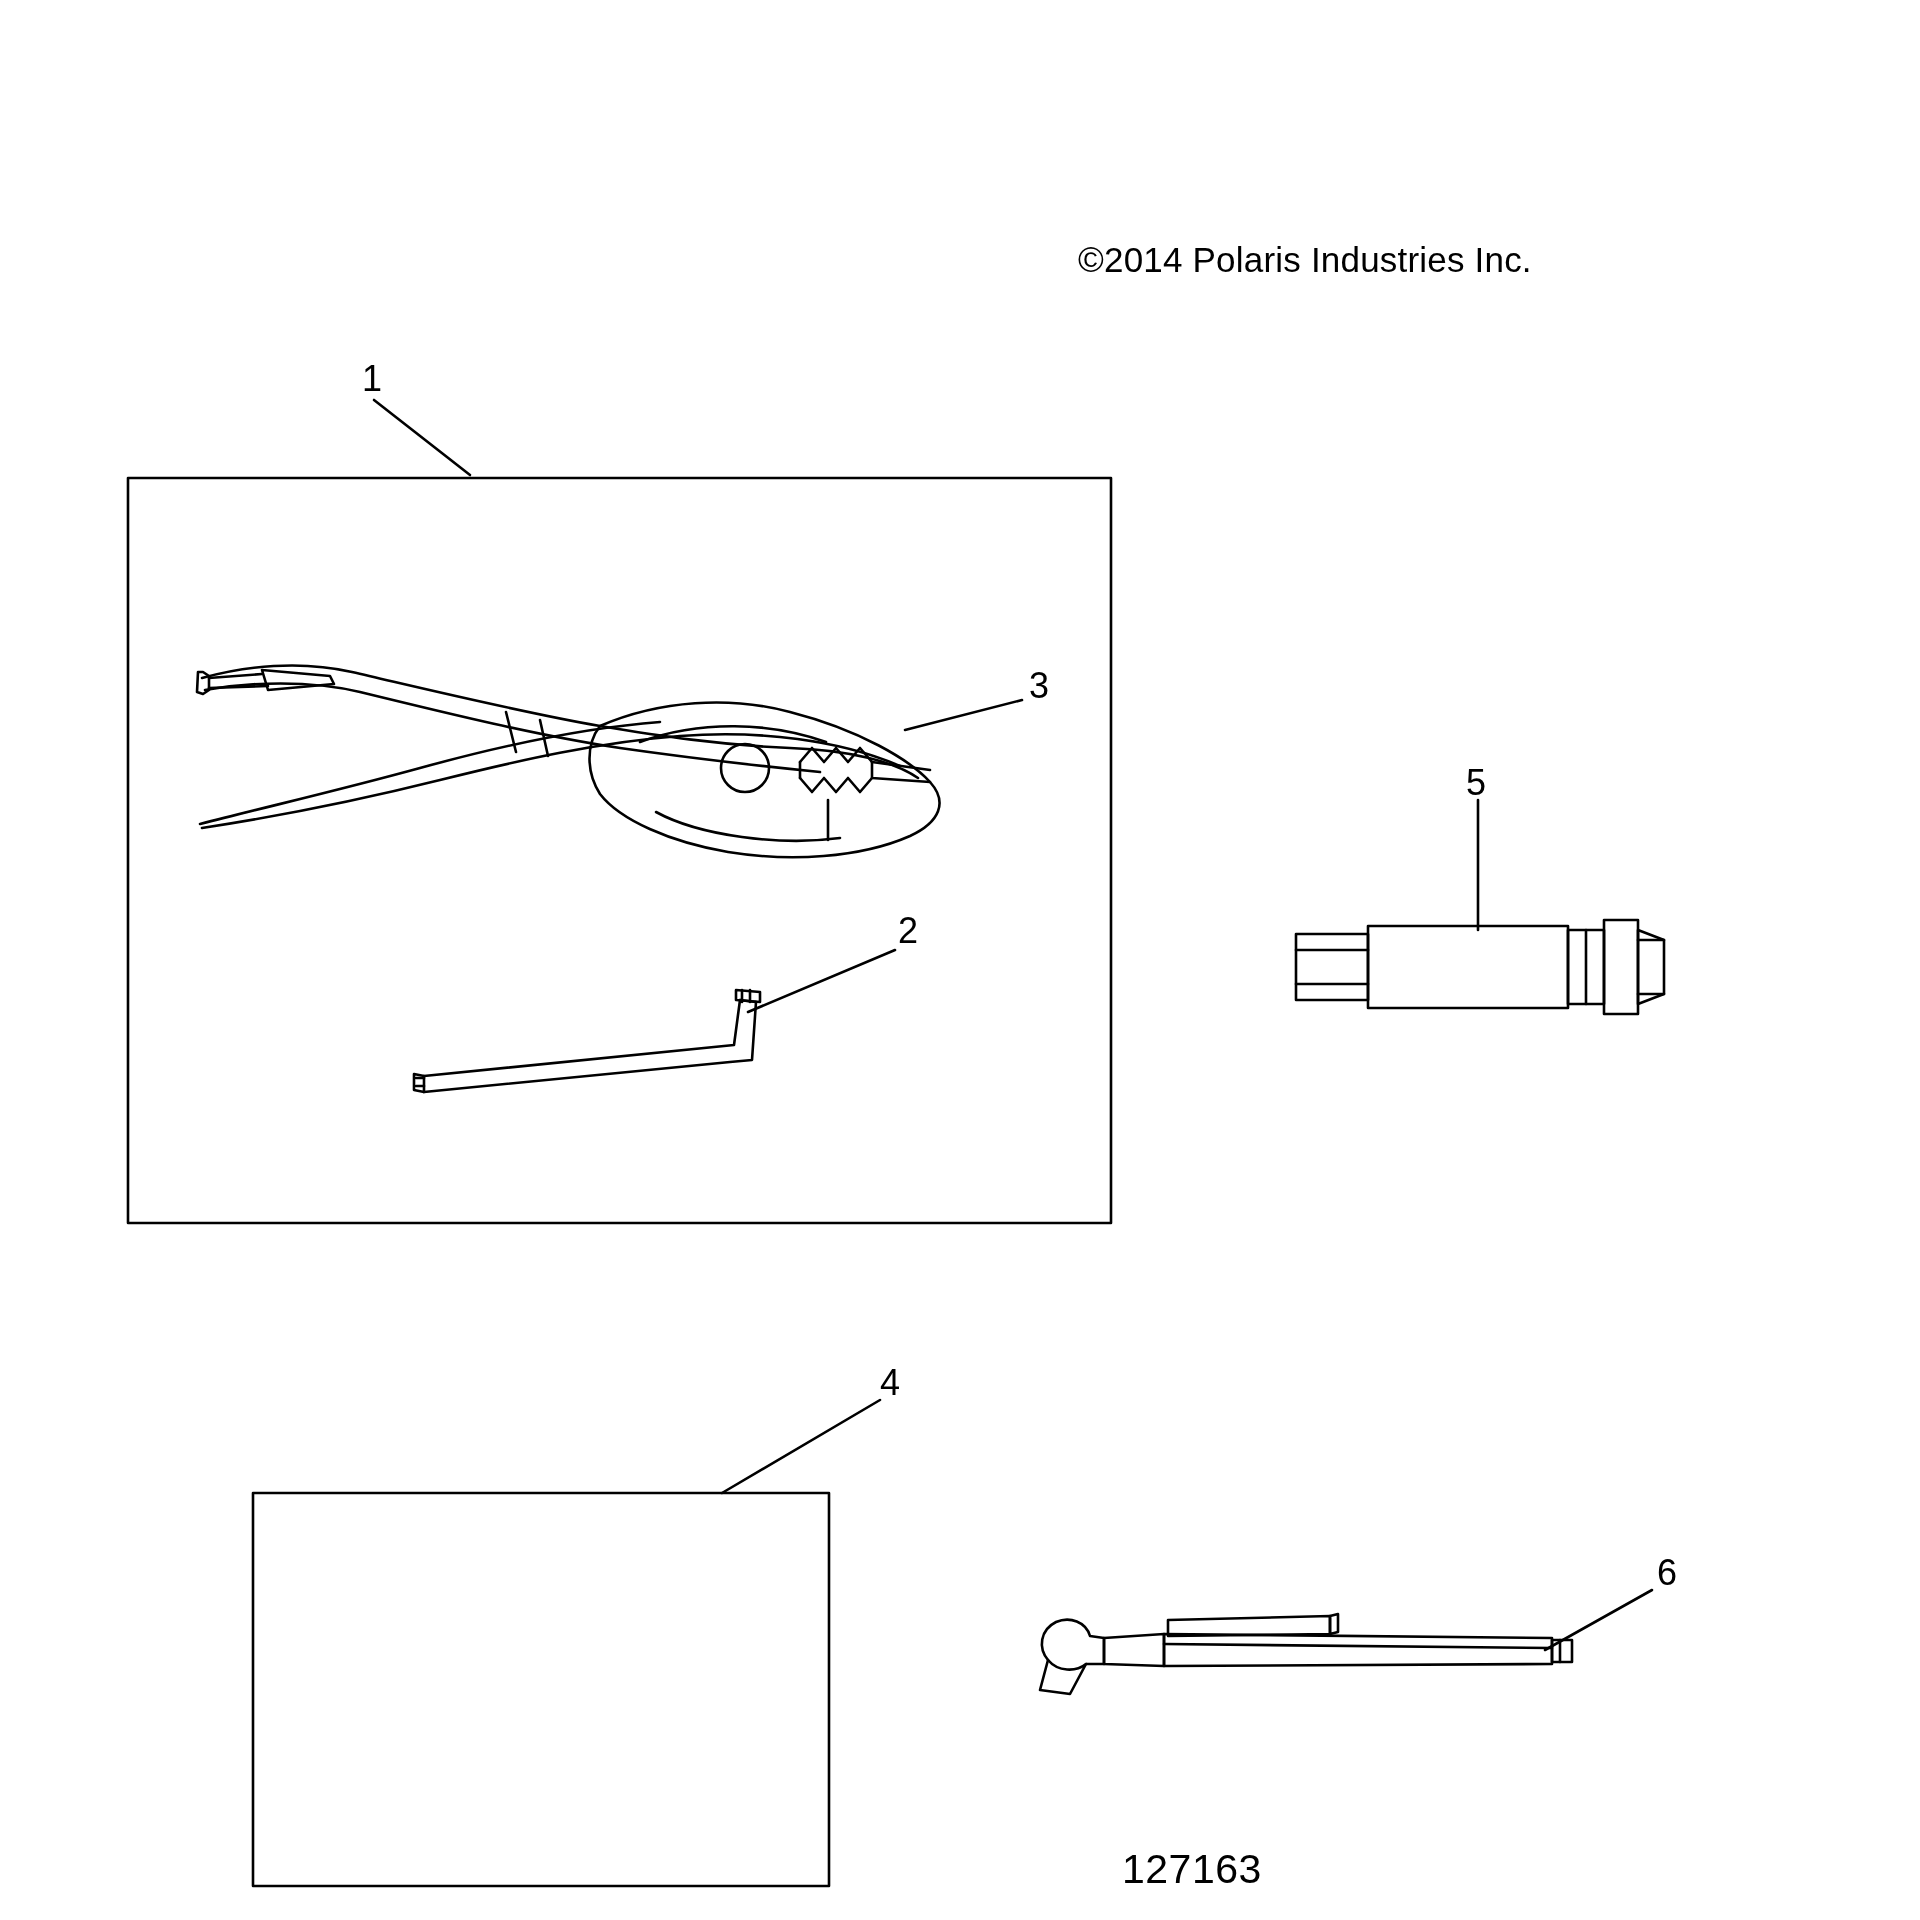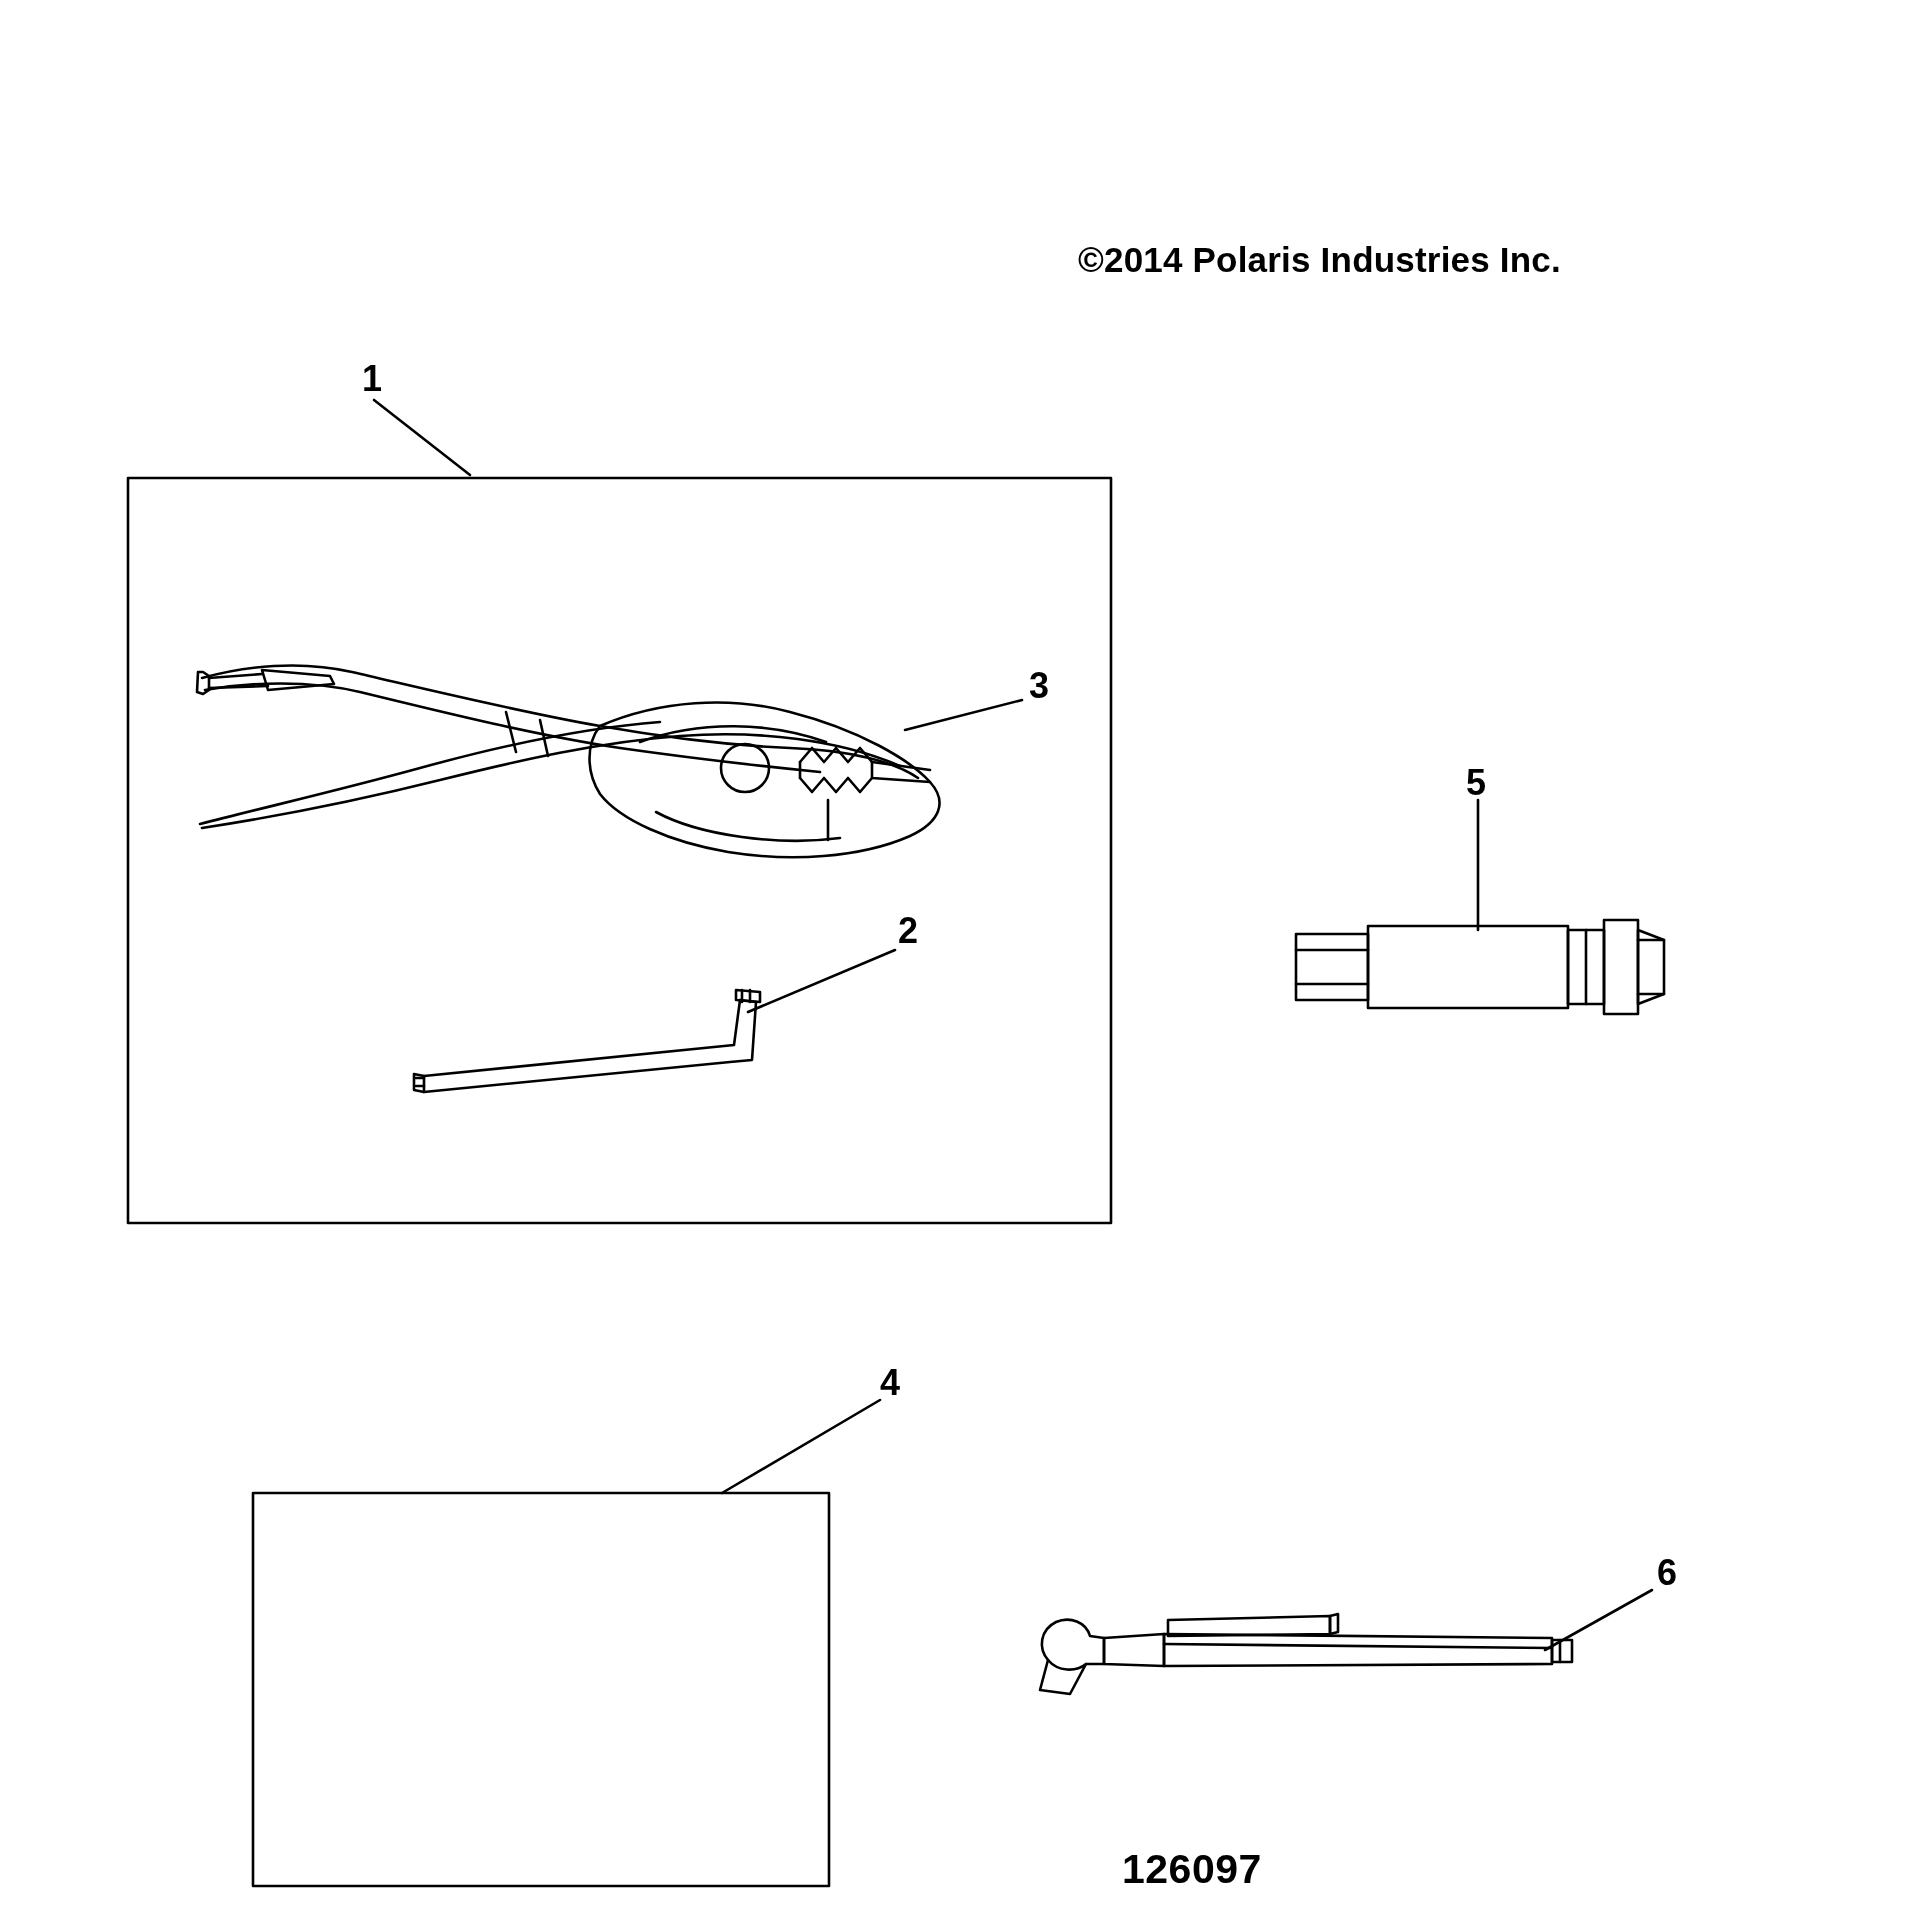--- a/index.html
+++ b/index.html
@@ -19,21 +19,20 @@
     position: absolute;
     left: 0;
     top: 0;
     width: 1920px;
     height: 1920px;
   }
   .txt {
     position: absolute;
     white-space: nowrap;
     color: #000;
-    font-weight: bold;
   }
   .copyright {
     left: 1078px;
     top: 240px;
     font-size: 35px;
     letter-spacing: 0.2px;
   }
   .callout {
     font-size: 36px;
   }
@@ -64,21 +63,21 @@
 
   <span class="txt copyright">©2014 Polaris Industries Inc.</span>
 
   <span class="txt callout c1">1</span>
   <span class="txt callout c2">2</span>
   <span class="txt callout c3">3</span>
   <span class="txt callout c4">4</span>
   <span class="txt callout c5">5</span>
   <span class="txt callout c6">6</span>
 
-  <span class="txt partnum">126097</span>
+  <span class="txt partnum">127163</span>
 
   <svg id="art" viewBox="0 0 1920 1920" xmlns="http://www.w3.org/2000/svg">
     <g fill="none" stroke="#000000" stroke-width="2.6" stroke-linecap="round" stroke-linejoin="round">
 
       <g>
         <line x1="374" y1="400" x2="470" y2="475"></line>
         <line x1="895" y1="950" x2="748" y2="1012"></line>
         <line x1="1022" y1="700" x2="905" y2="730"></line>
         <line x1="880" y1="1400" x2="722" y2="1493"></line>
         <line x1="1478" y1="800" x2="1478" y2="930"></line>

